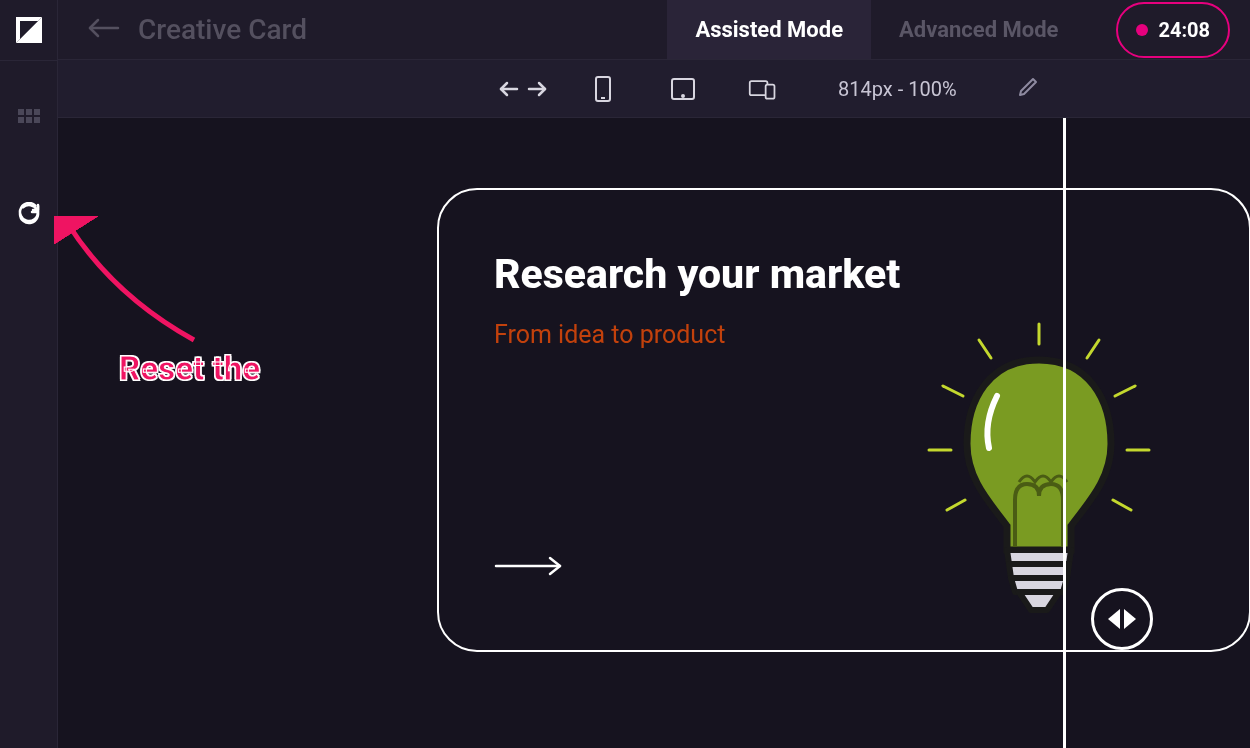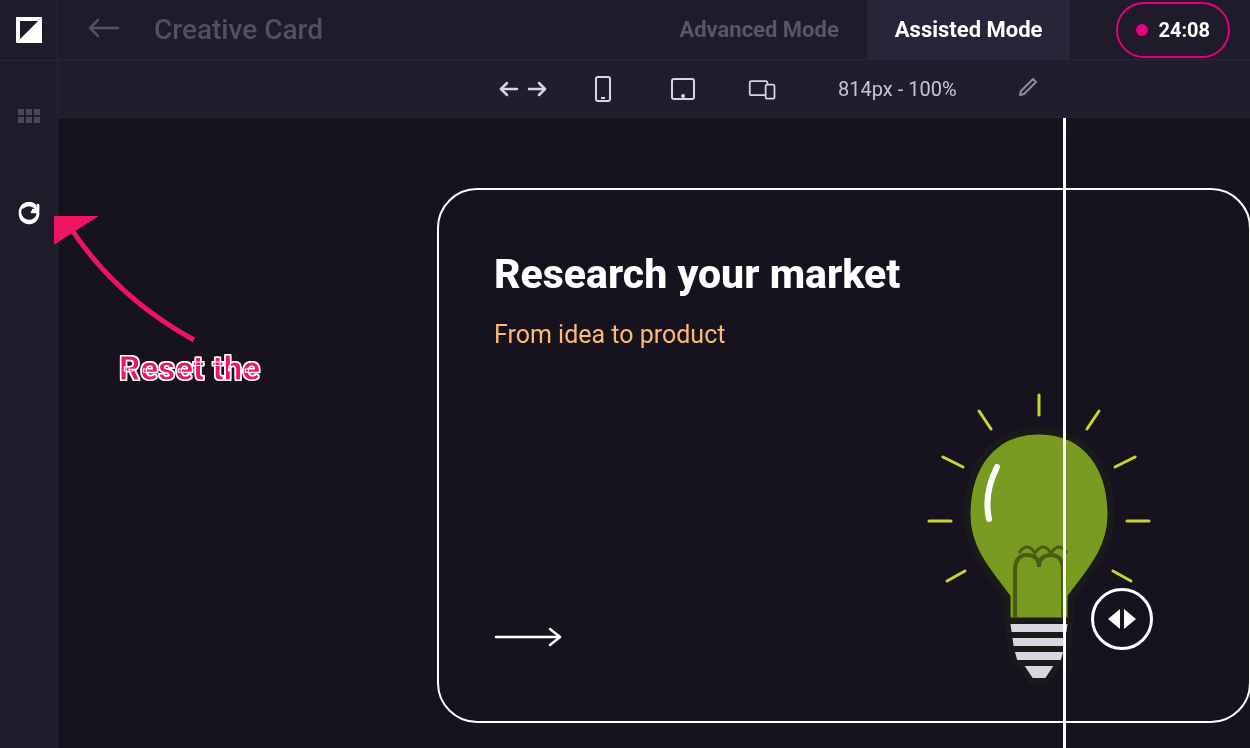--- a/index.html
+++ b/index.html
@@ -37,21 +37,20 @@
 .grid-icon span { width: 6px; height: 6px; background: #4a4758; }
 .reset-icon svg { width: 24px; height: 24px; }
 .header {
   position: absolute;
   left: 58px; top: 0; right: 0;
   height: 60px;
   background: #1f1b2a;
   display: flex;
   align-items: center;
   border-bottom: 1px solid #2a2637;
-  gap: 16px;
 }
 .back-btn {
   margin-left: 30px;
   cursor: pointer;
 }
 .back-btn svg { width: 32px; height: 20px; }
 .page-title {
   margin-left: 18px;
   font-size: 28px;
   font-weight: 500;
@@ -153,34 +152,34 @@
   border-bottom: 10px solid transparent;
 }
 .drag-handle::before { border-right: 12px solid #fff; }
 .drag-handle::after { border-left: 12px solid #fff; }
 
 .card {
   position: absolute;
   left: 379px;
   top: 70px;
   width: 814px;
-  height: 535px;
+  height: 464px;
   border: 2px solid #fff;
   border-radius: 40px;
   padding: 60px 55px 40px;
 }
 .card-head {
   font-size: 41px;
   font-weight: 800;
   color: #fff;
 }
 .card-sub {
   margin-top: 22px;
   font-size: 25px;
-  color: #fdba74;
+  color: #c2410c;
 }
 .card-arrow {
   position: absolute;
   left: 55px;
   bottom: 70px;
 }
 .card-arrow svg { width: 70px; height: 20px; }
 
 .lightbulb {
   position: absolute;
@@ -244,22 +243,22 @@
 
 <div class="header">
   <div class="back-btn">
     <svg viewBox="0 0 32 20" fill="none" stroke="#54505f" stroke-width="2.5" stroke-linecap="round" stroke-linejoin="round">
       <line x1="2" y1="10" x2="30" y2="10"></line>
       <polyline points="10,2 2,10 10,18"></polyline>
     </svg>
   </div>
   <div class="page-title">Creative Card</div>
   <div class="tabs">
+    <div class="tab active">Assisted Mode</div>
     <div class="tab">Advanced Mode</div>
-    <div class="tab active">Assisted Mode</div>
   </div>
   <div class="timer-badge">
     <span class="timer-dot"></span>
     <span>24:08</span>
   </div>
 </div>
 
 <div class="toolbar">
   <div class="toolbar-spacer"></div>
   <div class="toolbar-group">

